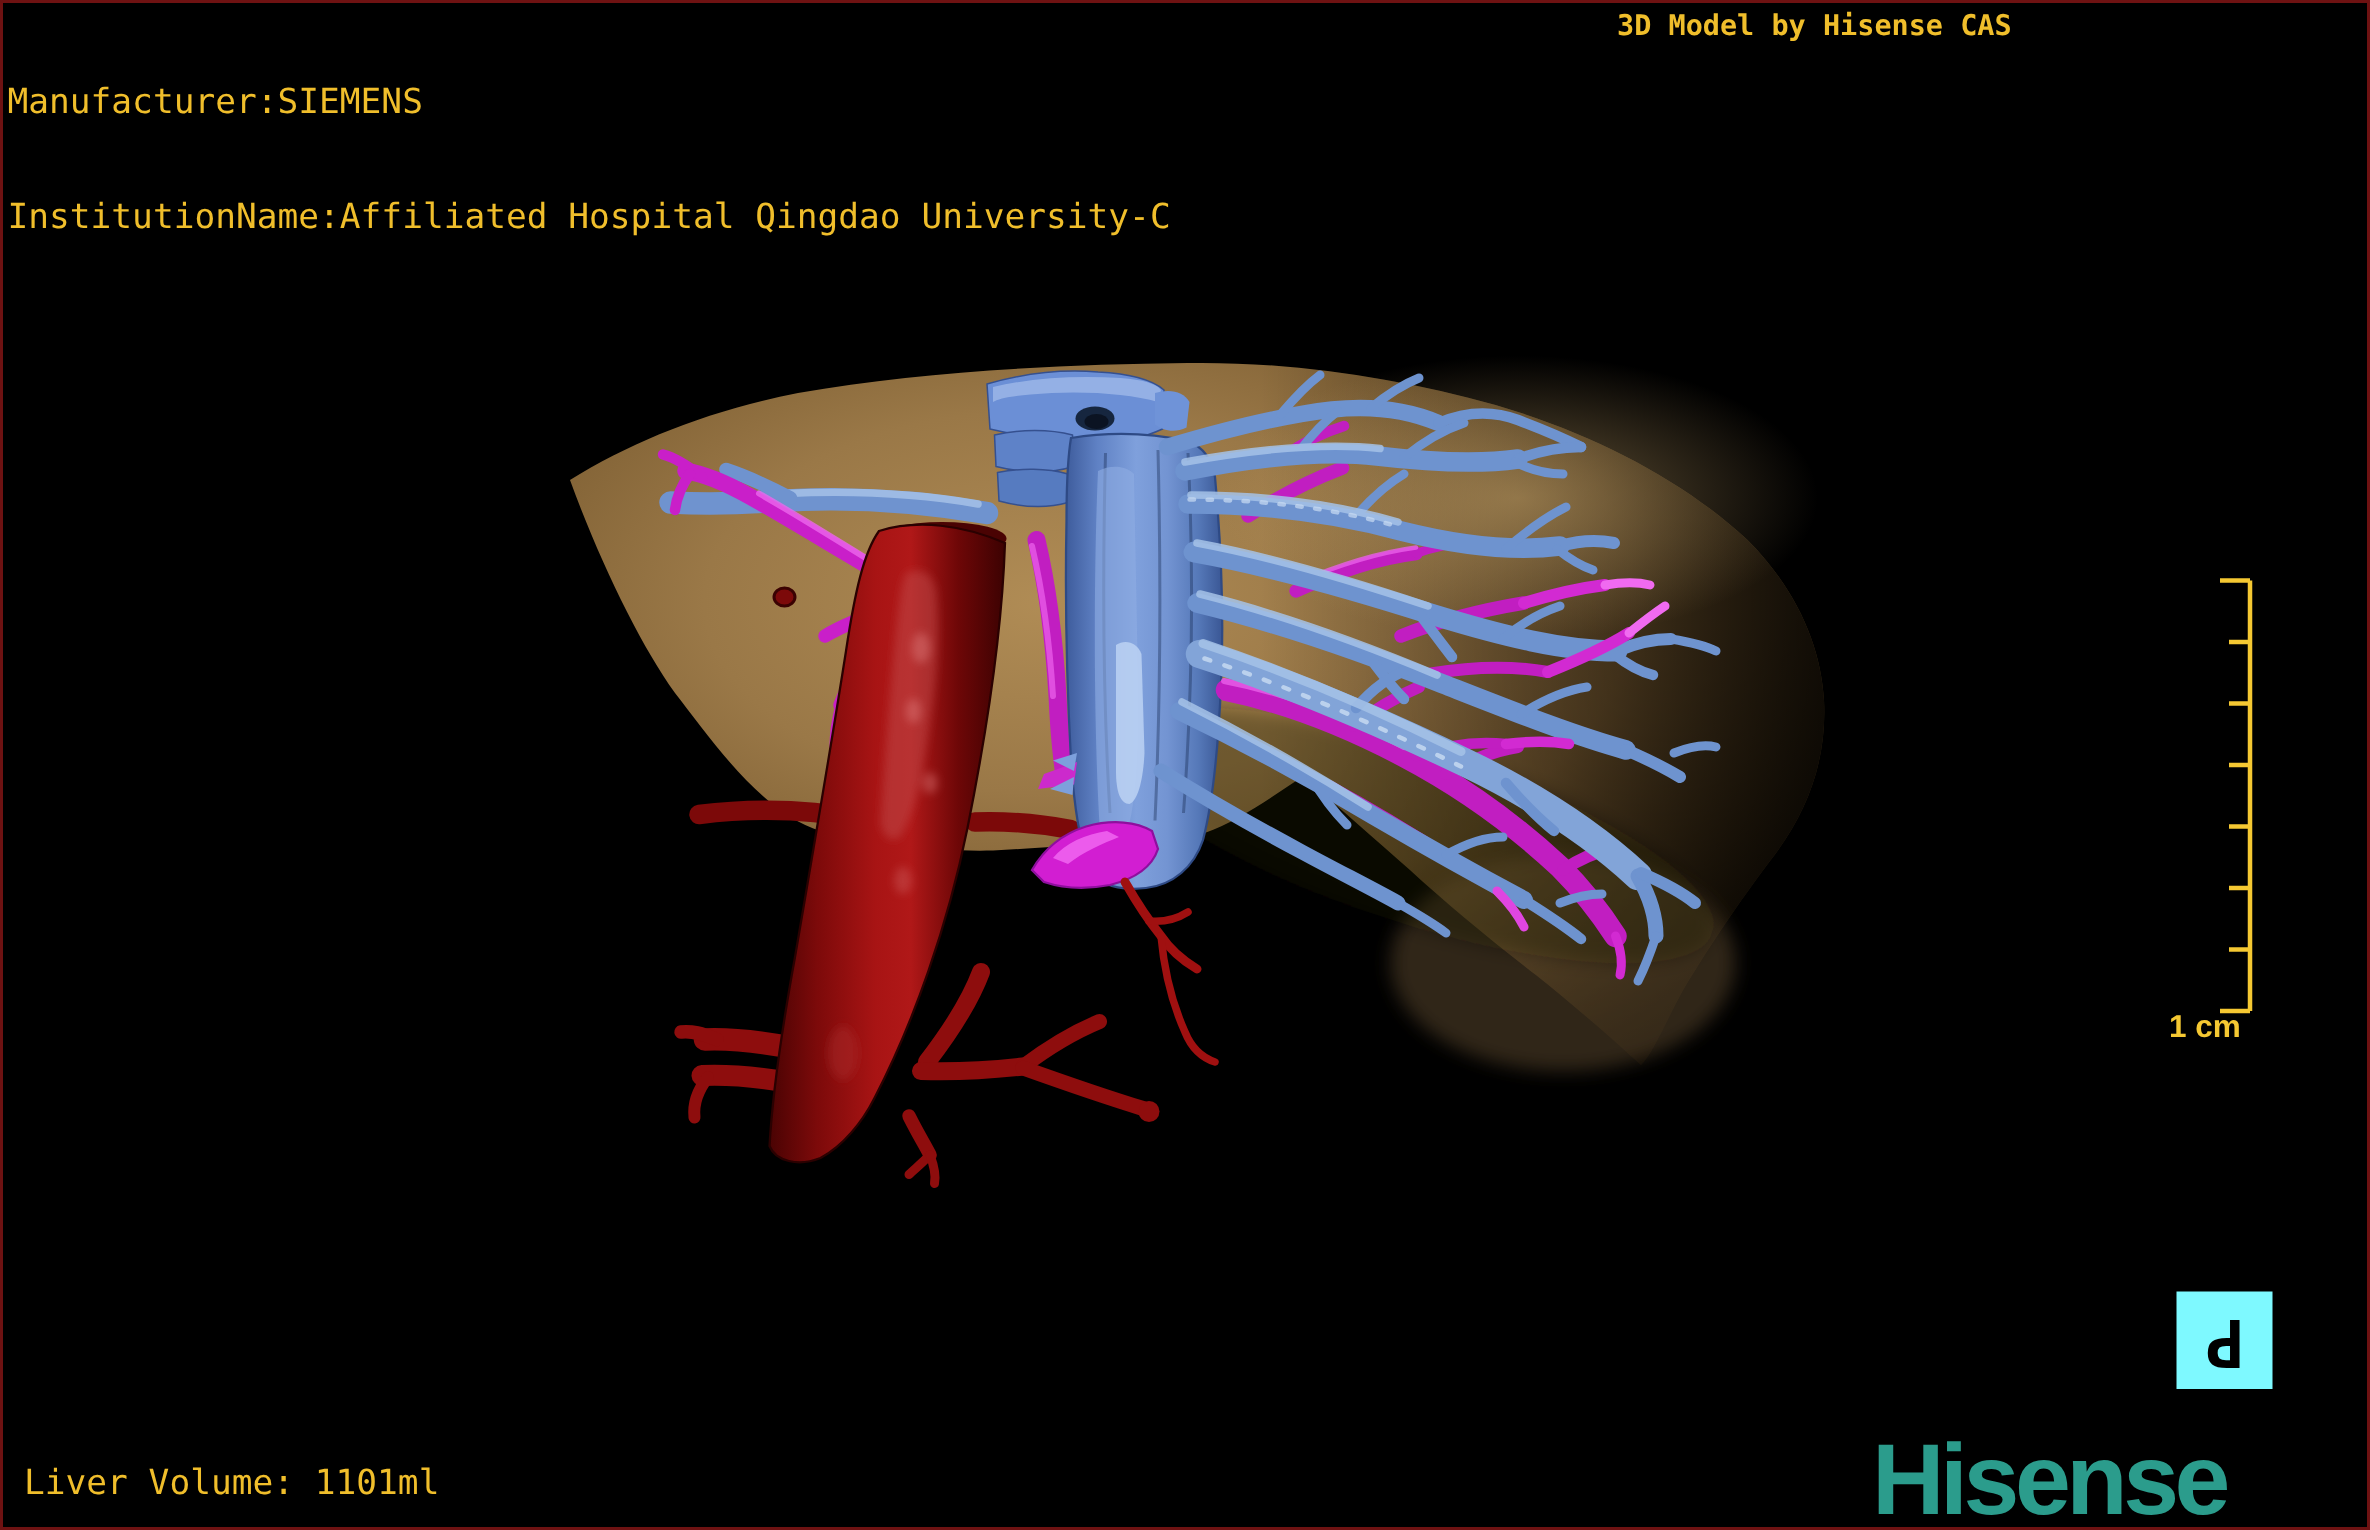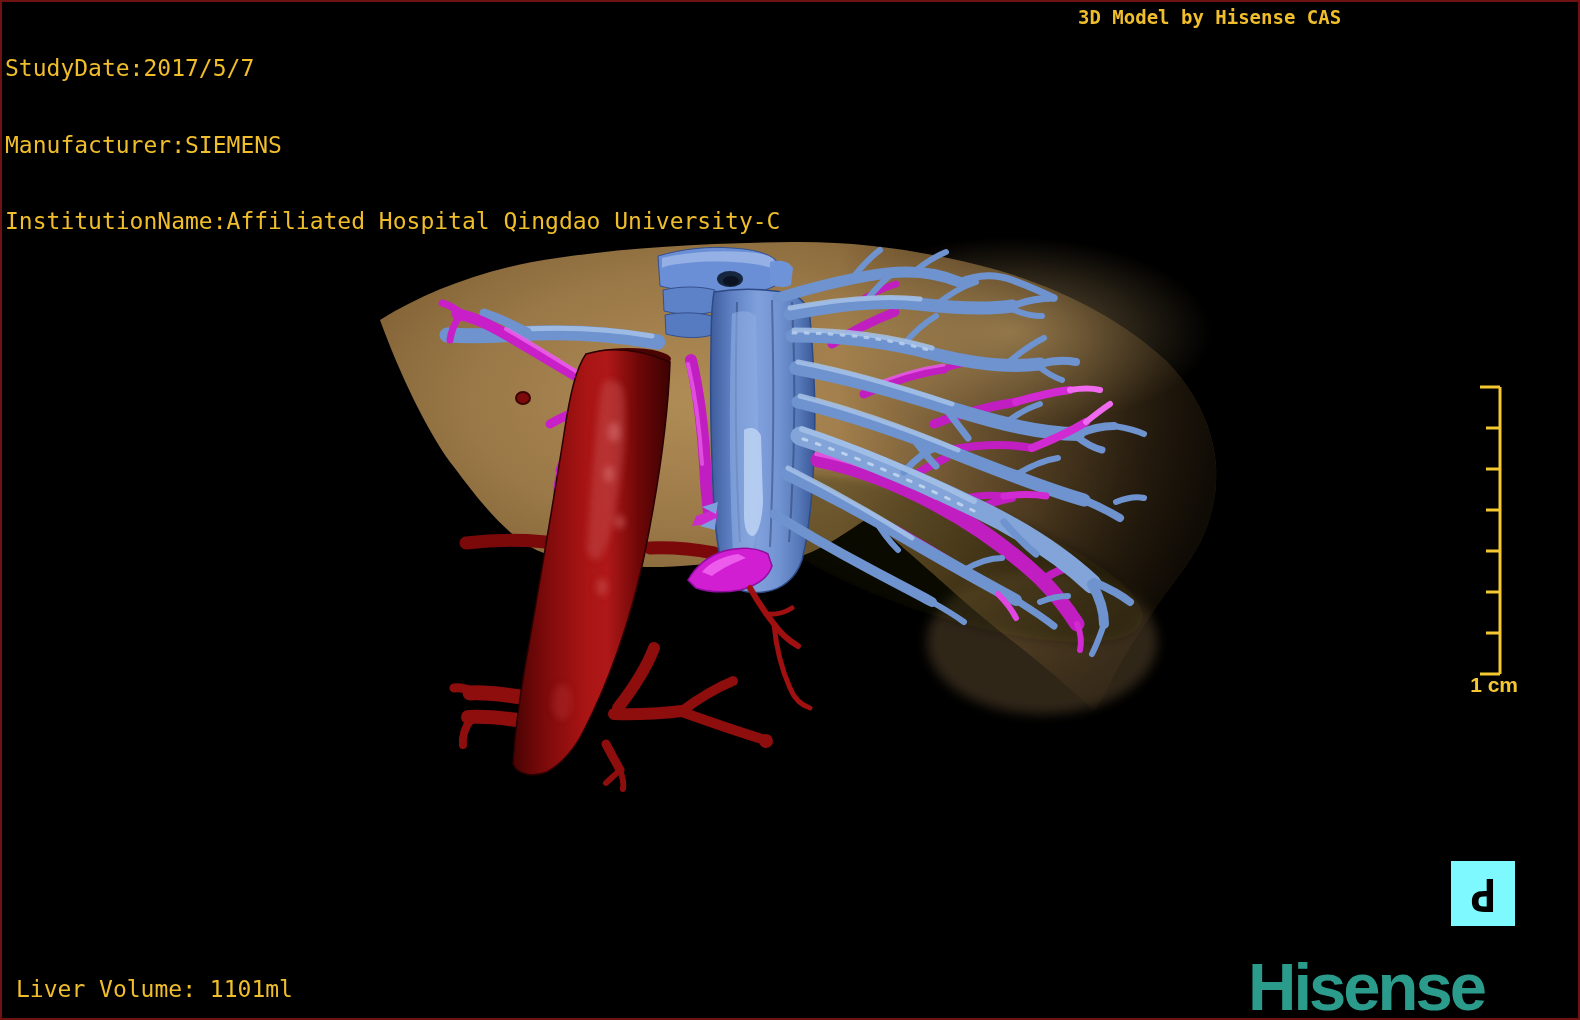--- a/index.html
+++ b/index.html
@@ -5,34 +5,33 @@
   html,body{margin:0;padding:0;}
   body{
     width:1580px;height:1020px;position:relative;overflow:hidden;
     background:#000;border:2px solid #6E1212;box-sizing:border-box;
     font-family:"DejaVu Sans Mono",monospace;
   }
   .patient-info{position:absolute;left:3px;top:3px;color:#F0BE2B;font-size:23px;line-height:25.5px;white-space:pre;z-index:5;}
   .watermark{position:absolute;left:1076px;top:4px;color:#F0BE2B;font-size:19px;white-space:pre;z-index:5;font-weight:bold;}
   .liver-volume{position:absolute;left:3px;top:974px;color:#F0BE2B;font-size:23px;white-space:pre;z-index:5;margin-left:11px;}
   .viewport{position:absolute;left:0;top:0;width:1580px;height:1020px;z-index:1;}
-  .scale-label{position:absolute;left:1444px;top:671px;width:72px;text-align:right;color:#F5C832;
+  .scale-label{position:absolute;left:1444px;top:671px;width:72px;text-align:left;color:#F5C832;
     font-size:21px;font-weight:bold;font-family:"Liberation Sans",sans-serif;z-index:5;}
   .orientation-marker{position:absolute;left:1449px;top:859px;width:64px;height:65px;background:#7EF9FF;
     display:flex;align-items:center;justify-content:center;z-index:5;}
   .orientation-marker span{transform:rotate(180deg);font-size:44px;font-weight:bold;color:#000;line-height:1;
     font-family:"DejaVu Sans Mono",monospace;}
   .logo{position:absolute;left:1246px;top:946px;color:#2B9C8C;font-size:67px;font-weight:bold;
     font-family:"Liberation Sans",sans-serif;letter-spacing:-3px;z-index:5;}
 </style>
 </head>
 <body>
 
 <div class="patient-info">
-  <div>StudyDate:2017/5/7</div>
   <div>Manufacturer:SIEMENS</div>
   <div>InstitutionName:Affiliated Hospital Qingdao University-C</div>
 </div>
 
 <div class="watermark">3D Model by Hisense CAS</div>
 <div class="liver-volume">Liver Volume: 1101ml</div>
 
 <div class="viewport">
 <svg width="1580" height="1020" viewBox="0 0 1580 1020" xmlns="http://www.w3.org/2000/svg">
   <defs>

